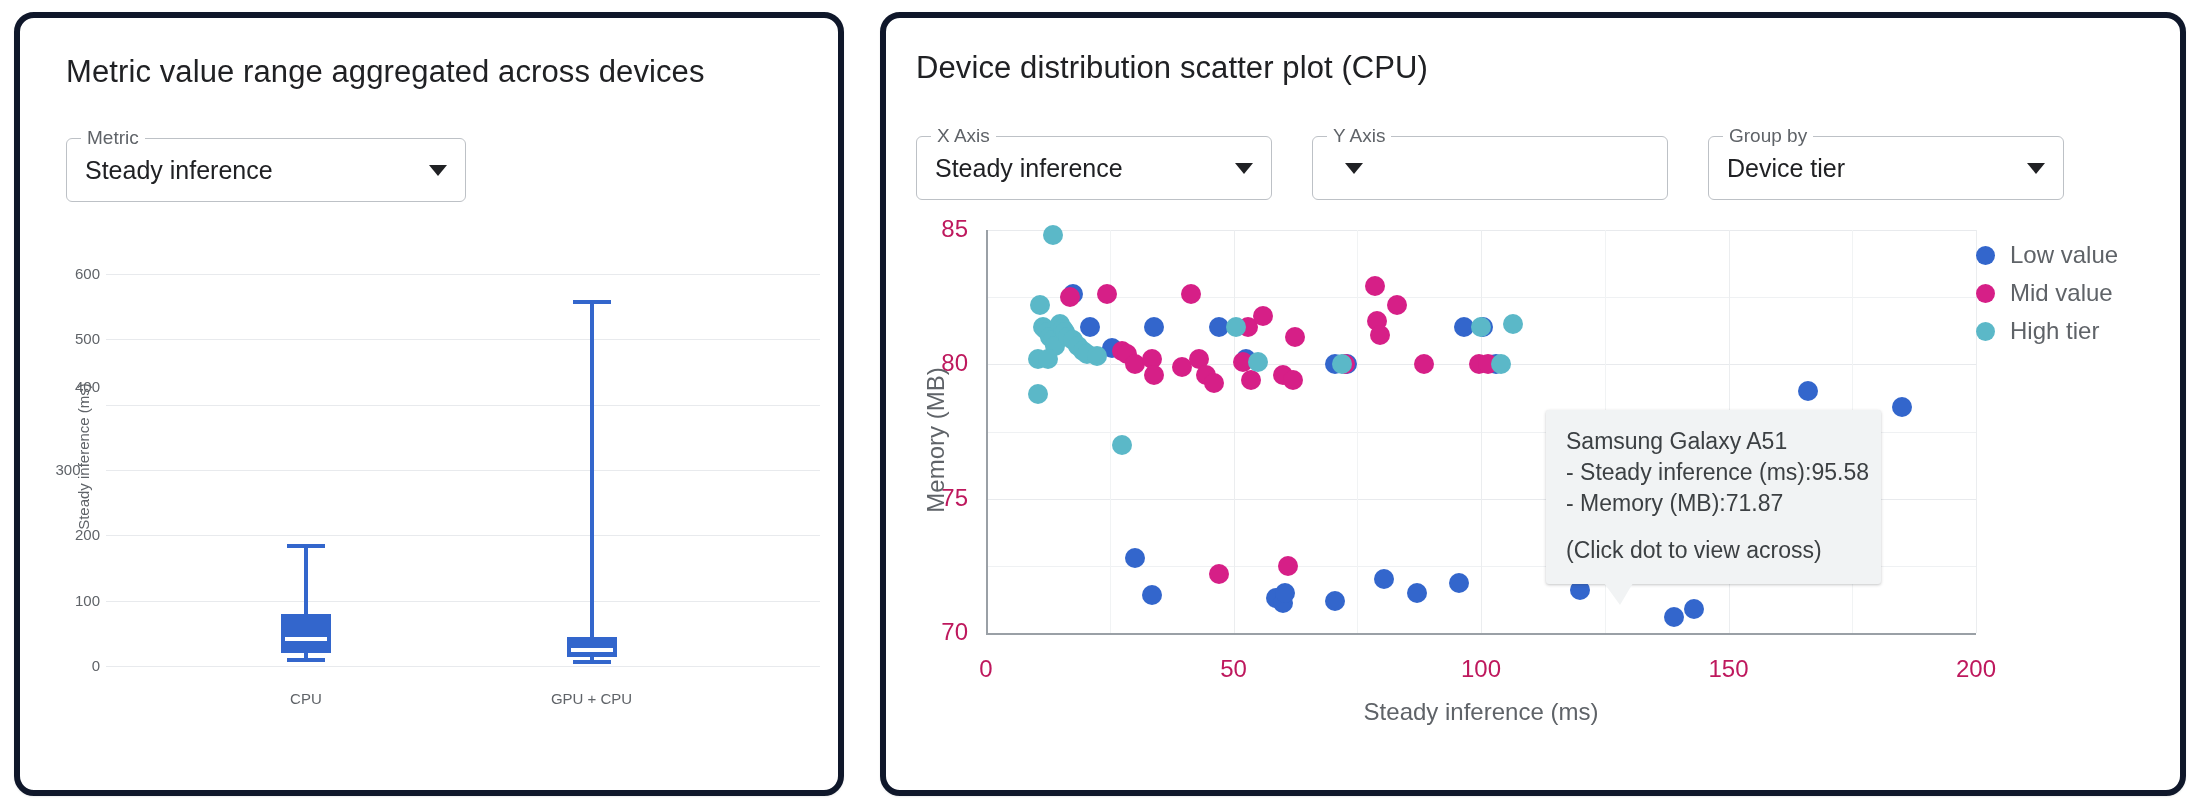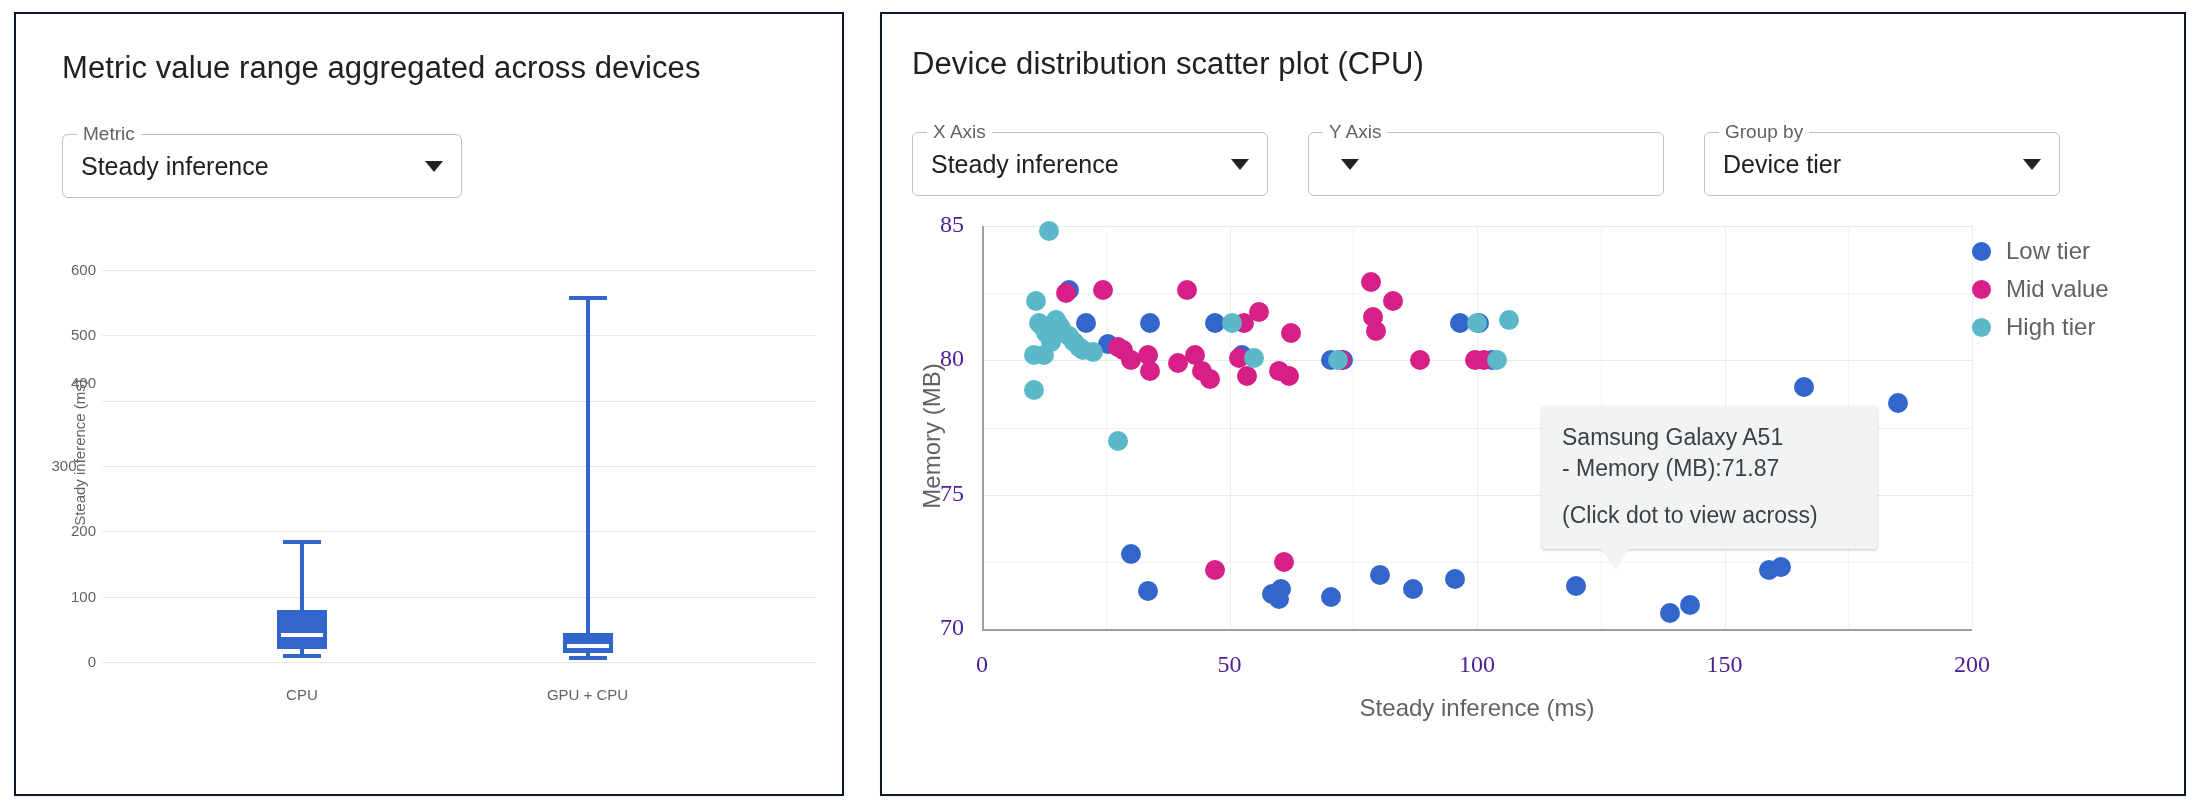--- a/index.html
+++ b/index.html
@@ -11,22 +11,22 @@
   }
   .board{
     position:absolute;inset:0;
     display:flex;
     gap:36px;
     padding:12px 14px;
     box-sizing:border-box;
   }
   .card{
     background:#fff;
-    border:2px solid #0f172a;
-    border-radius:0;
+    border:6px solid #0f172a;
+    border-radius:20px;
     box-shadow:0 1px 2px rgba(60,64,67,.10);
     box-sizing:border-box;
     position:relative;
   }
   .card-left{width:830px;}
   .card-right{flex:1;}
   .card-title{
     font-size:31px;
     color:#202124;
     font-weight:400;
@@ -89,21 +89,21 @@
   
   .bp-box{position:absolute;background:#3366cc;}
   .bp-line{position:absolute;background:#3366cc;}
   .bp-median{position:absolute;background:#ffffff;}
   .dot{
     position:absolute;
     border-radius:50%;
     transform:translate(-50%,-50%);
   }
   .sc-tick{
-    position:absolute;font-size:24px;color:#4c1d95;white-space:nowrap;font-family:Liberation Serif, serif;
+    position:absolute;font-size:24px;color:#be185d;white-space:nowrap;
   }
   .sc-axis-title{
     position:absolute;font-size:24px;color:#5f6368;white-space:nowrap;
   }
 
   
   .legend-box{position:absolute;}
   .legend-row{display:flex;align-items:center;height:38px;}
   .legend-swatch{width:19px;height:19px;border-radius:50%;margin-right:15px;}
   .legend-text{font-size:24px;color:#5f6368;}
@@ -308,33 +308,34 @@
         <div class="dot" style="left: 627.175px; top: 306.033px; width: 20px; height: 20px; background: rgb(91, 184, 200);"></div>
         <div class="dot" style="left: 614.8px; top: 346.333px; width: 20px; height: 20px; background: rgb(91, 184, 200);"></div>
       </div>
 
     <div class="sc-axis-title" id="sc-ylabel" style="left: -100px; top: 408px; width: 300px; text-align: center; transform: rotate(-90deg); transform-origin: center center;">Memory (MB)</div>
     <div class="sc-axis-title" id="sc-xlabel" style="left: 100px; top: 680px; width: 990px; text-align: center;">Steady inference (ms)</div>
 
     <div class="legend-box" id="sc-legend" style="left:1090px;top:218px;">
         <div class="legend-row">
           <div class="legend-swatch" style="background: rgb(51, 102, 204);"></div>
-          <div class="legend-text">Low tier</div>
+          <div class="legend-text">Low value</div>
         </div>
         <div class="legend-row">
           <div class="legend-swatch" style="background: rgb(214, 31, 135);"></div>
           <div class="legend-text">Mid value</div>
         </div>
         <div class="legend-row">
           <div class="legend-swatch" style="background: rgb(91, 184, 200);"></div>
           <div class="legend-text">High tier</div>
         </div>
       </div>
 
     <div class="tooltip" id="sc-tooltip" style="left:660px;top:392px;width:335px;">
       <div class="tt-line">Samsung Galaxy A51</div>
+      <div class="tt-line">- Steady inference (ms):95.58</div>
       <div class="tt-line">- Memory (MB):71.87</div>
       <div class="tt-gap"></div>
       <div class="tt-line">(Click dot to view across)</div>
       <div class="tt-tail" style="left:58px;bottom:-21px;"></div>
     </div>
   </div>
 </div>
 
 </body></html>

